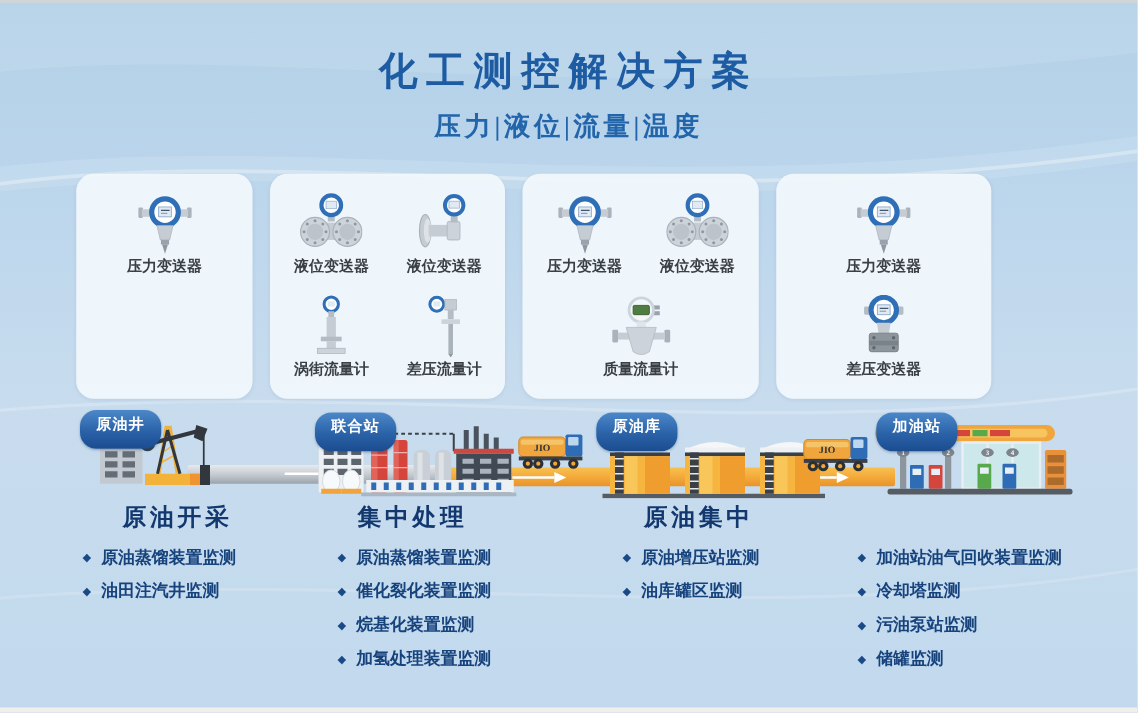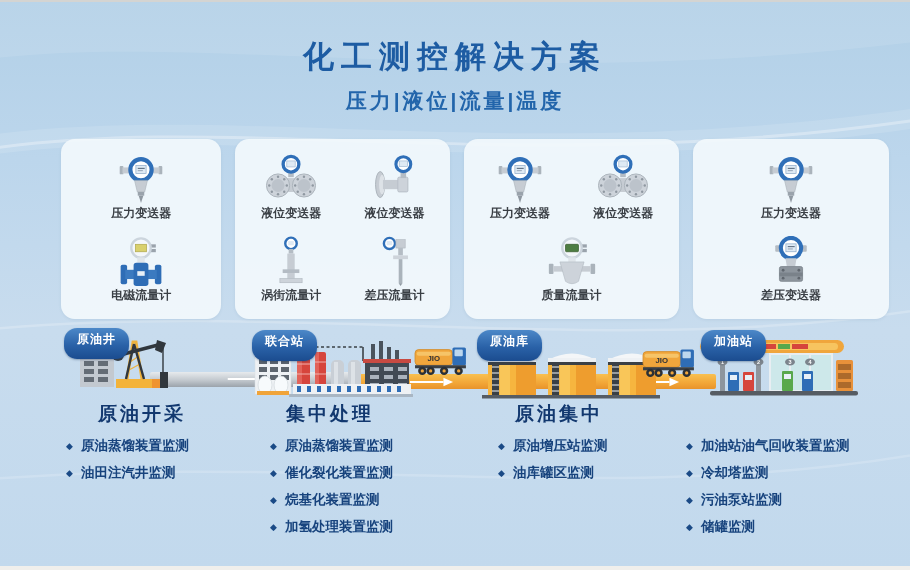--- a/index.html
+++ b/index.html
@@ -1,31 +1,31 @@
 <!DOCTYPE html>
 <html><head>
 <meta charset="utf-8">
 <style>
   html,body { margin:0; padding:0; background:#e8e8e6; }
   .page {
     position:relative; width:910px; height:570px; overflow:hidden;
-    font-family:Liberation Sans, sans-serif;
+    font-family:Liberation Serif, serif;
     background:linear-gradient(180deg,#b2d0e7 0%,#bcd6ec 28%,#c8dcee 58%,#c2d9ed 100%);
   }
   .edge-top { position:absolute; top:0; left:0; right:0; height:2px; background:#d4d4d2; z-index:9; }
   .edge-bottom { position:absolute; bottom:0; left:0; right:0; height:4px; background:#f0efec; z-index:9; }
   .bg-waves { position:absolute; inset:0; z-index:0; }
 
   
   .header { position:absolute; top:36px; left:0; width:100%; text-align:center; z-index:2; }
   .title { font-size:31px; font-weight:bold; color:#1d5ca3; letter-spacing:7px; }
   .subtitle { margin-top:9px; font-size:21px; font-weight:bold; color:#2265ab; letter-spacing:3px; }
 
   
-  .cards { position:absolute; top:139px; left:61px; width:828px; height:180px; display:flex; gap:14px; z-index:2; }
+  .cards { position:absolute; top:139px; left:61px; width:732px; height:180px; display:flex; gap:14px; z-index:2; }
   .card { background:rgba(242,248,252,0.92); border-radius:14px; box-shadow:0 1px 3px rgba(60,100,140,0.10); padding:8px 4px; box-sizing:border-box; display:grid; align-items:center; justify-items:center; }
   .card-1 { flex:163 0 0; grid-template-rows:1fr 1fr; }
   .card-2 { flex:221 0 0; grid-template-columns:1fr 1fr; grid-template-rows:1fr 1fr; }
   .card-3 { flex:221 0 0; grid-template-columns:1fr 1fr; grid-template-rows:1fr 1fr; }
   .card-3 .span2 { grid-column:1 / -1; }
   .card-4 { flex:201 0 0; grid-template-rows:1fr 1fr; }
   .inst { display:flex; flex-direction:column; align-items:center; gap:1px; }
   .inst svg { width:52px; height:50px; display:block; }
   .inst-label { font-size:12px; font-weight:bold; color:#3a3f45; white-space:nowrap; }
 
@@ -200,26 +200,20 @@
   </div>
 
   <div class="cards">
 
     <div class="card card-1">
       <div class="inst">
         <svg viewBox="0 0 54 54">
             <use href="#i-pressure"></use>
           </svg>
         <span class="inst-label">压力变送器</span>
-      </div>
-      <div class="inst">
-        <svg viewBox="0 0 54 54">
-            <use href="#i-electromagnetic"></use>
-          </svg>
-        <span class="inst-label">电磁流量计</span>
       </div>
     </div>
 
     <div class="card card-2">
       <div class="inst">
         <svg viewBox="0 0 54 54">
             <use href="#i-level-flange"></use>
           </svg>
         <span class="inst-label">液位变送器</span>
       </div>

